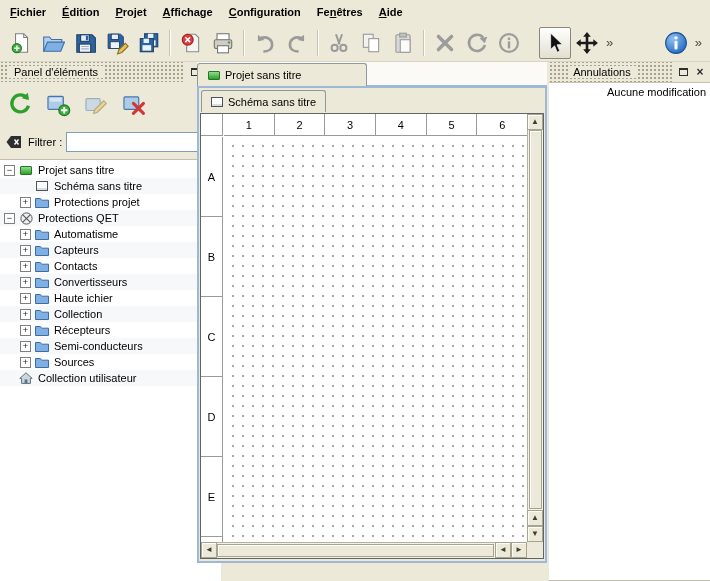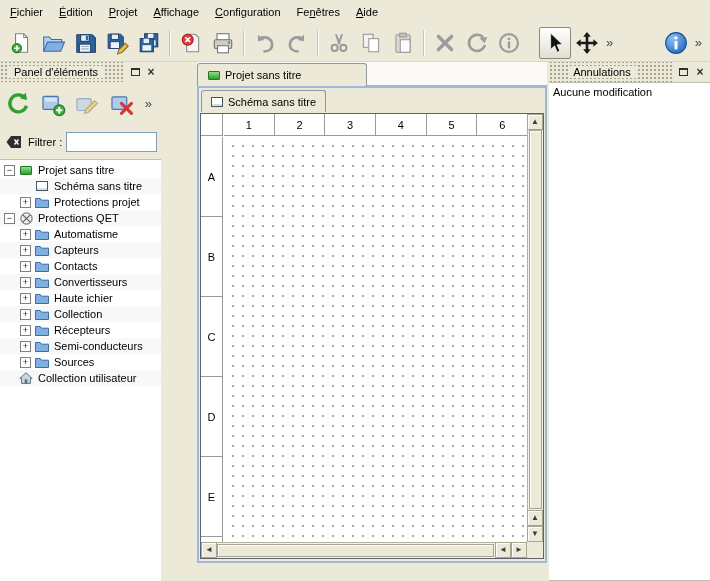--- a/index.html
+++ b/index.html
@@ -6,21 +6,21 @@
   html,body { width:710px; height:581px; }
   body {
     font-family:"Liberation Sans","DejaVu Sans",sans-serif;
     font-size:11px; color:#000;
     background:#ece9d8; overflow:hidden; position:relative;
   }
   u { text-decoration:underline; }
 
   
   .menubar { height:24px; display:flex; align-items:center; padding-left:2px; }
-  .menu-item { padding:3px 8px; cursor:default; }
+  .menu-item { padding:3px 8px; cursor:default;font-weight:bold; }
 
   
   .toolbar { position:absolute; top:24px; left:0; right:0; height:38px;
     display:flex; align-items:center; padding:0 5px;
     border-bottom:1px solid #d9d5c4; }
   .tb-btn { width:32px; height:32px; display:flex; align-items:center; justify-content:center; }
   .tb-btn svg { display:block; }
   .tb-btn.checked { background:linear-gradient(#ffffff,#e2dfd0); border:1px solid #8a887b; border-radius:2px; }
   .tb-sep { width:2px; height:26px; border-left:1px solid #c9c5b4; border-right:1px solid #fdfdf9; margin:0 4px; }
   .tb-gap { width:14px; }
@@ -35,21 +35,21 @@
     background-size:4px 4px; background-position:0 2px; }
   .dock-title-label { background:#ece9d8; padding:0 5px; white-space:nowrap; }
   .dock-title .dock-btns { margin-left:auto; background:#ece9d8; display:flex; align-items:center; padding:0 2px; height:100%; }
   .dock-title.center .dock-title-label { margin:0 auto; }
   .dock-title:not(.center) .dock-title-label { margin-left:9px; }
   .dock-btn { width:16px; height:14px; display:flex; align-items:center; justify-content:center; }
   .float-glyph { width:9px; height:8px; border:1px solid #2e2e2e; border-top-width:2px; display:block; }
   .close-glyph { font-size:12px; font-weight:bold; line-height:1; color:#2e2e2e; }
 
   
-  .left-dock { position:absolute; left:0; top:62px; width:161px; bottom:0; display:flex; flex-direction:column; }
+  .left-dock { position:absolute; left:0; top:62px; width:221px; bottom:0; display:flex; flex-direction:column; }
   .panel-toolbar { height:42px; display:flex; align-items:center; gap:6px; padding:2px 4px 0 4px; }
   .pt-btn { width:32px; height:32px; display:flex; align-items:center; justify-content:center; }
   .panel-toolbar .chevron { margin-left:auto; margin-right:2px; }
   .filter-row { margin:6px 4px 0 4px; height:24px; display:flex; align-items:center; gap:4px; }
   .clear-btn { width:20px; height:20px; display:flex; align-items:center; justify-content:center; }
   .filter-label { white-space:nowrap; }
   .filter-input { flex:1; height:20px; border:1px solid #7f9db9; background:#fff; padding:1px 3px;
     font-family:"Liberation Sans","DejaVu Sans",sans-serif; font-size:11px; outline:none; min-width:0; }
   .tree { flex:1; margin-top:5px; background:#fff; border-top:1px solid #c3bfae; overflow:hidden; padding-top:2px; }
   .tree-row { height:16px; display:flex; align-items:center; padding-left:2px; white-space:nowrap; }
@@ -105,21 +105,21 @@
   .v-down { bottom:0; right:0; }
   .h-left { left:0; bottom:0; }
   .h-thumb { top:1px; bottom:1px; left:16px; right:33px; }
   .h-left2 { right:16px; bottom:0; }
   .h-right { right:0; bottom:0; }
   .sb-corner { position:absolute; right:0; bottom:0; width:16px; height:16px; background:#ece9d8; }
 
   
   .right-dock { position:absolute; left:549px; right:0; top:62px; bottom:0; display:flex; flex-direction:column; }
   .undo-list { flex:1; background:#fff; border:1px solid #c3bfae; border-left:none; border-right:none; }
-  .undo-empty { padding:3px 4px; }
+  .undo-empty { padding:3px 4px;text-align:right; }
 </style>
 </head>
 <body>
 
 <div class="menubar">
     <div class="menu-item"><u>F</u>ichier</div>
     <div class="menu-item"><u>É</u>dition</div>
     <div class="menu-item"><u>P</u>rojet</div>
     <div class="menu-item"><u>A</u>ffichage</div>
     <div class="menu-item"><u>C</u>onfiguration</div>

